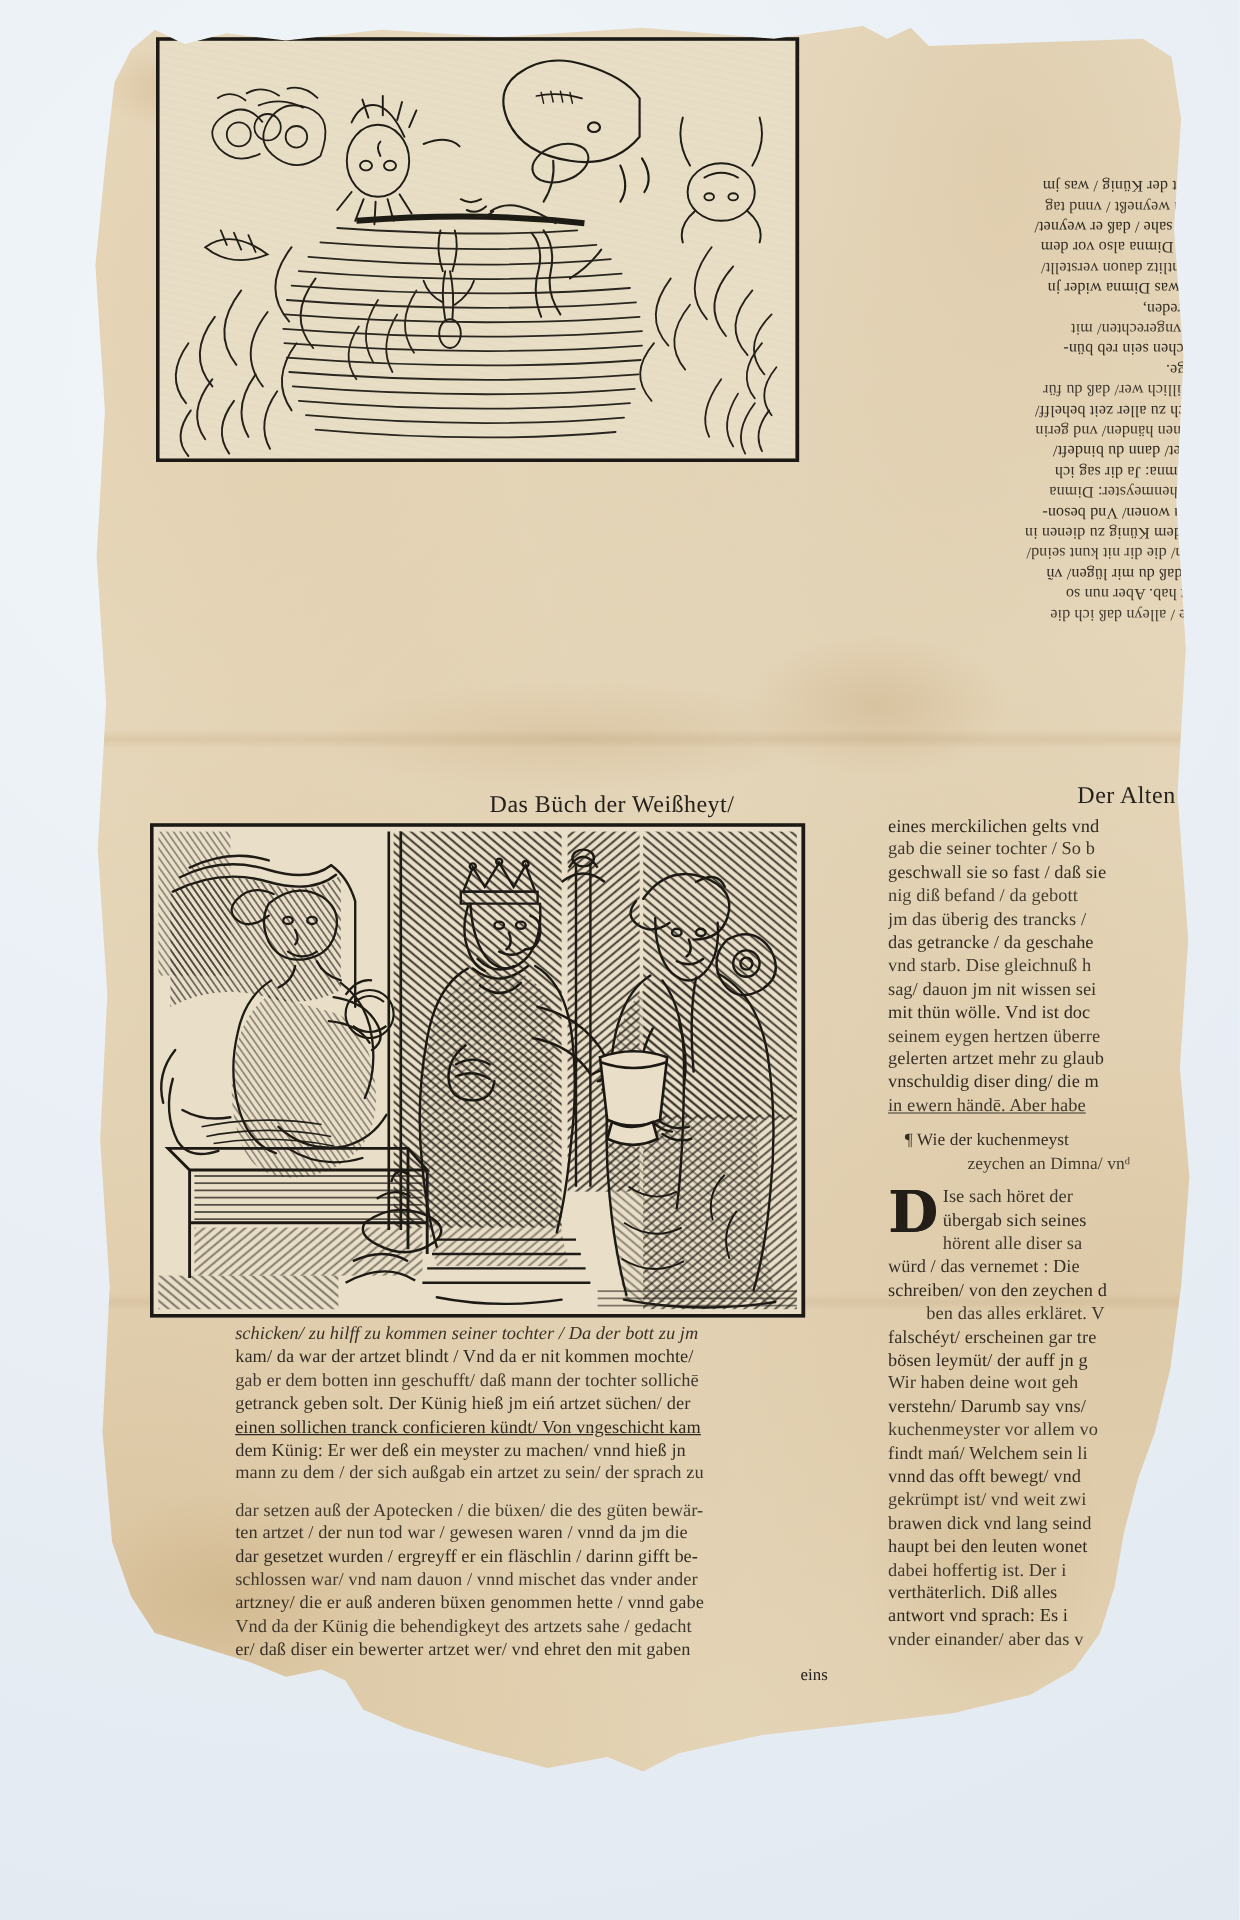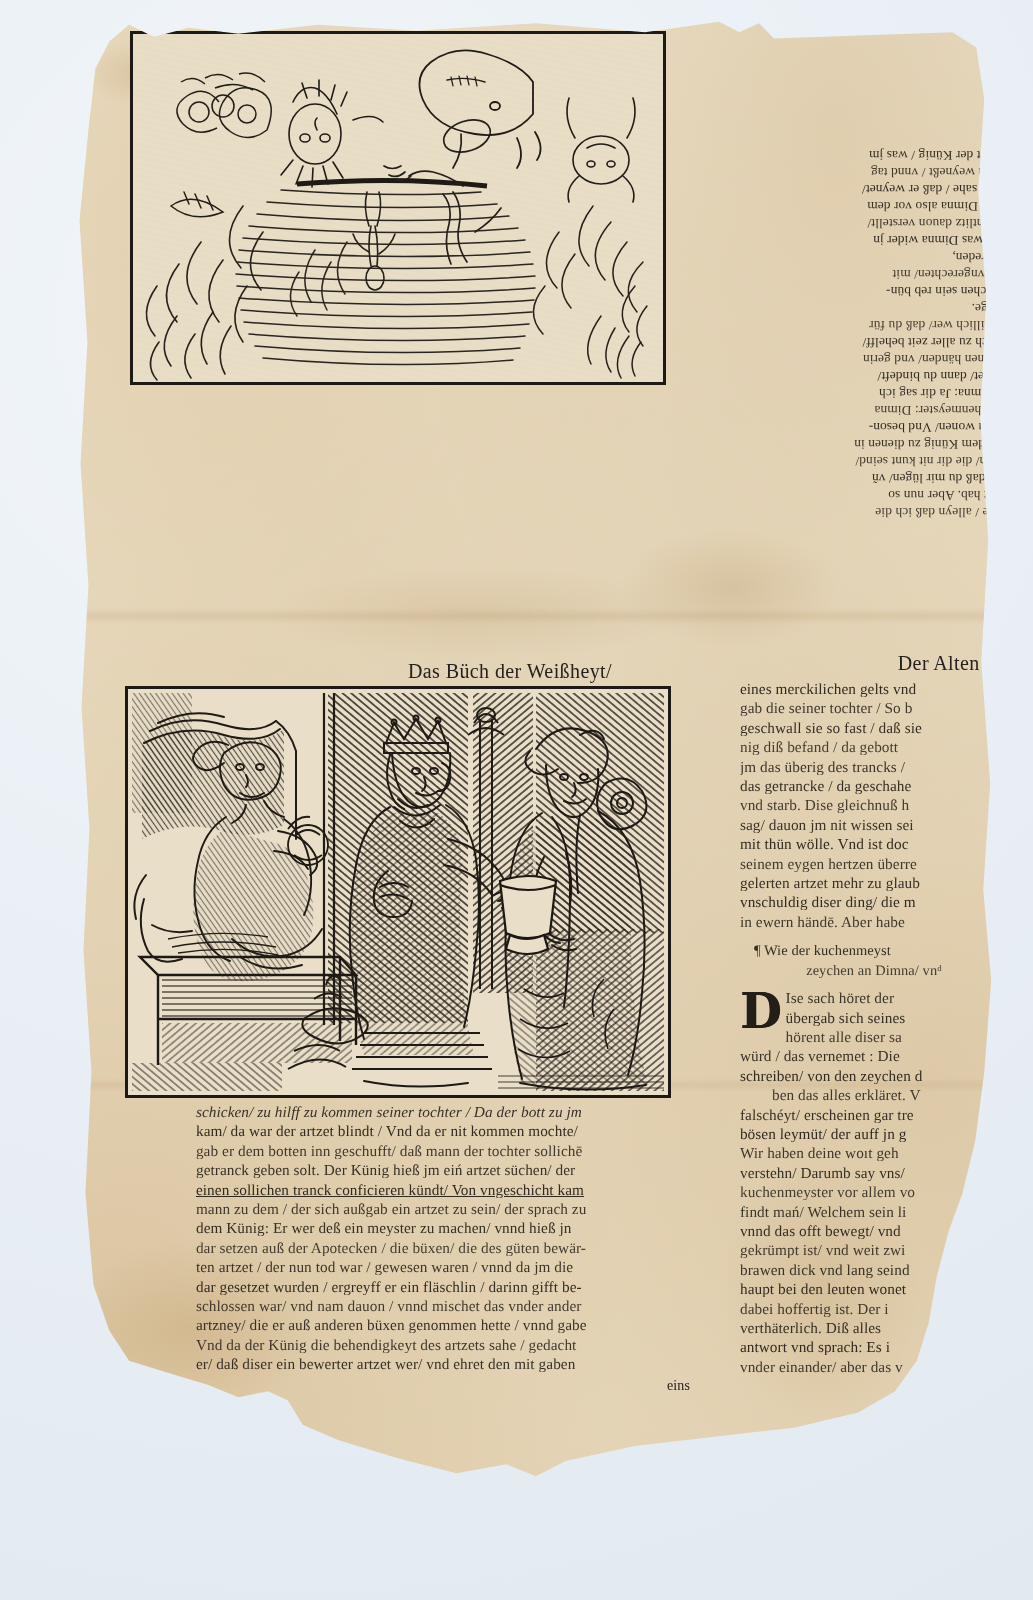--- a/index.html
+++ b/index.html
@@ -492,23 +492,23 @@
     </svg>
   </div>
 
   <div class="col" style="left:176px;top:1094px;width:500px;">
     <div class="blk" id="main-body">
         <div class="line " style="opacity: 0.92; transform: skewX(-0.7deg); font-style: italic;">schicken/ zu hilff zu kommen seiner tochter /  Da der bott zu jm</div>
         <div class="line " style="opacity: 0.96; transform: skewX(-0.5deg);">kam/ da war der artzet blindt / Vnd da er nit kommen mochte/</div>
         <div class="line " style="opacity: 0.88; transform: skewX(-0.8deg);">gab er dem botten inn geschufft/ daß mann der tochter sollichē</div>
         <div class="line " style="opacity: 0.93; transform: skewX(-0.6deg);">getranck geben solt.   Der Künig hieß jm eiń artzet süchen/ der</div>
         <div class="line " style="opacity: 0.97; transform: skewX(-0.4deg); text-decoration: underline;">einen sollichen tranck conficieren kündt/ Von vngeschicht kam</div>
+        <div class="line " style="opacity: 0.94; transform: skewX(-0.5deg);">dem Künig:  Er wer deß ein meyster zu machen/ vnnd hieß jn</div>
         <div class="line " style="opacity: 0.89; transform: skewX(-0.7deg);">mann zu dem / der sich außgab ein artzet zu sein/ der sprach zu</div>
-        <div class="line " style="opacity: 0.94; transform: skewX(-0.5deg);">dem Künig:  Er wer deß ein meyster zu machen/ vnnd hieß jn</div>
-        <div class="line " style="opacity: 0.86; transform: skewX(-0.8deg);">dar setzen auß der Apotecken / die büxen/ die des güten bewär-</div>
+        <div class="line " style="opacity: 0.86; transform: skewX(-0.8deg); margin-top: 11px;">dar setzen auß der Apotecken / die büxen/ die des güten bewär-</div>
         <div class="line " style="opacity: 0.9; transform: skewX(-0.6deg);">ten artzet /  der nun tod war / gewesen waren / vnnd da jm die</div>
         <div class="line " style="opacity: 0.95; transform: skewX(-0.4deg);">dar gesetzet wurden / ergreyff er ein fläschlin / darinn gifft be-</div>
         <div class="line " style="opacity: 0.87; transform: skewX(-0.7deg);">schlossen war/ vnd nam dauon / vnnd mischet das vnder ander</div>
         <div class="line " style="opacity: 0.92; transform: skewX(-0.5deg);">artzney/ die er auß anderen büxen genommen hette / vnnd gabe</div>
         <div class="line " style="opacity: 0.88; transform: skewX(-0.6deg);">Vnd da der Künig die behendigkeyt des artzets sahe / gedacht</div>
         <div class="line " style="opacity: 0.93; transform: skewX(-0.4deg);">er/ daß diser ein bewerter artzet wer/ vnd ehret den mit gaben</div>
       </div>
     <div class="blk" style="text-align:right;padding-right:6px;margin-top:4px;font-size:14px;">eins</div>
   </div>
 
@@ -522,21 +522,21 @@
         <div class="line " style="opacity: 0.94; transform: skewX(-0.8deg);">geschwall sie so fast / daß sie</div>
         <div class="line " style="opacity: 0.86; transform: skewX(-0.6deg);">nig diß befand  / da gebott</div>
         <div class="line " style="opacity: 0.9; transform: skewX(-0.4deg);">jm das überig des trancks /</div>
         <div class="line " style="opacity: 0.95; transform: skewX(-0.7deg);">das getrancke / da geschahe</div>
         <div class="line " style="opacity: 0.87; transform: skewX(-0.5deg);">vnd starb.  Dise gleichnuß h</div>
         <div class="line " style="opacity: 0.92; transform: skewX(-0.8deg);">sag/ dauon jm nit wissen sei</div>
         <div class="line " style="opacity: 0.96; transform: skewX(-0.6deg);">mit thün wölle. Vnd ist doc</div>
         <div class="line " style="opacity: 0.88; transform: skewX(-0.4deg);">seinem eygen hertzen überre</div>
         <div class="line " style="opacity: 0.93; transform: skewX(-0.7deg);">gelerten artzet mehr zu glaub</div>
         <div class="line " style="opacity: 0.97; transform: skewX(-0.5deg);">vnschuldig diser ding/ die m</div>
-        <div class="line " style="opacity: 0.89; transform: skewX(-0.8deg);">in ewern händē. Aber habe</div>
+        <div class="line " style="opacity: 0.89; transform: skewX(-0.8deg); text-decoration: underline;">in ewern händē. Aber habe</div>
       </div>
 
     <div class="blk" id="right-heading" style="margin-top:10px;">
         <div class="line " style="text-align: left; font-size: 14.4px; padding-left: 14px; opacity: 0.94; transform: skewX(-0.6deg);">¶ Wie der  kuchenmeyst</div>
         <div class="line " style="text-align: center; font-size: 14.4px; opacity: 0.86; transform: skewX(-0.4deg);">zeychen an Dimna/ vnᵈ</div>
       </div>
 
     <div style="margin-top:8px;">
       <span class="dropcap">D</span>
       <div class="blk" id="right-body2">

